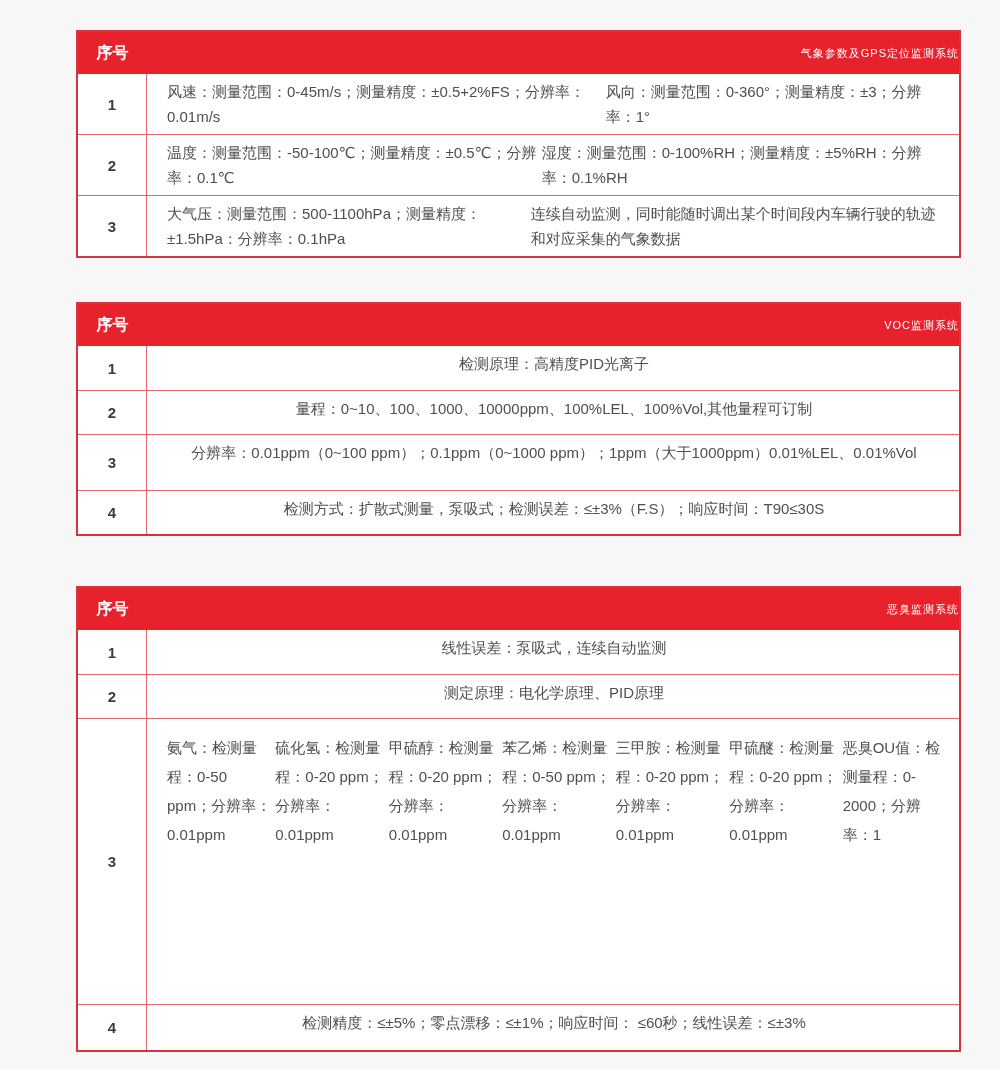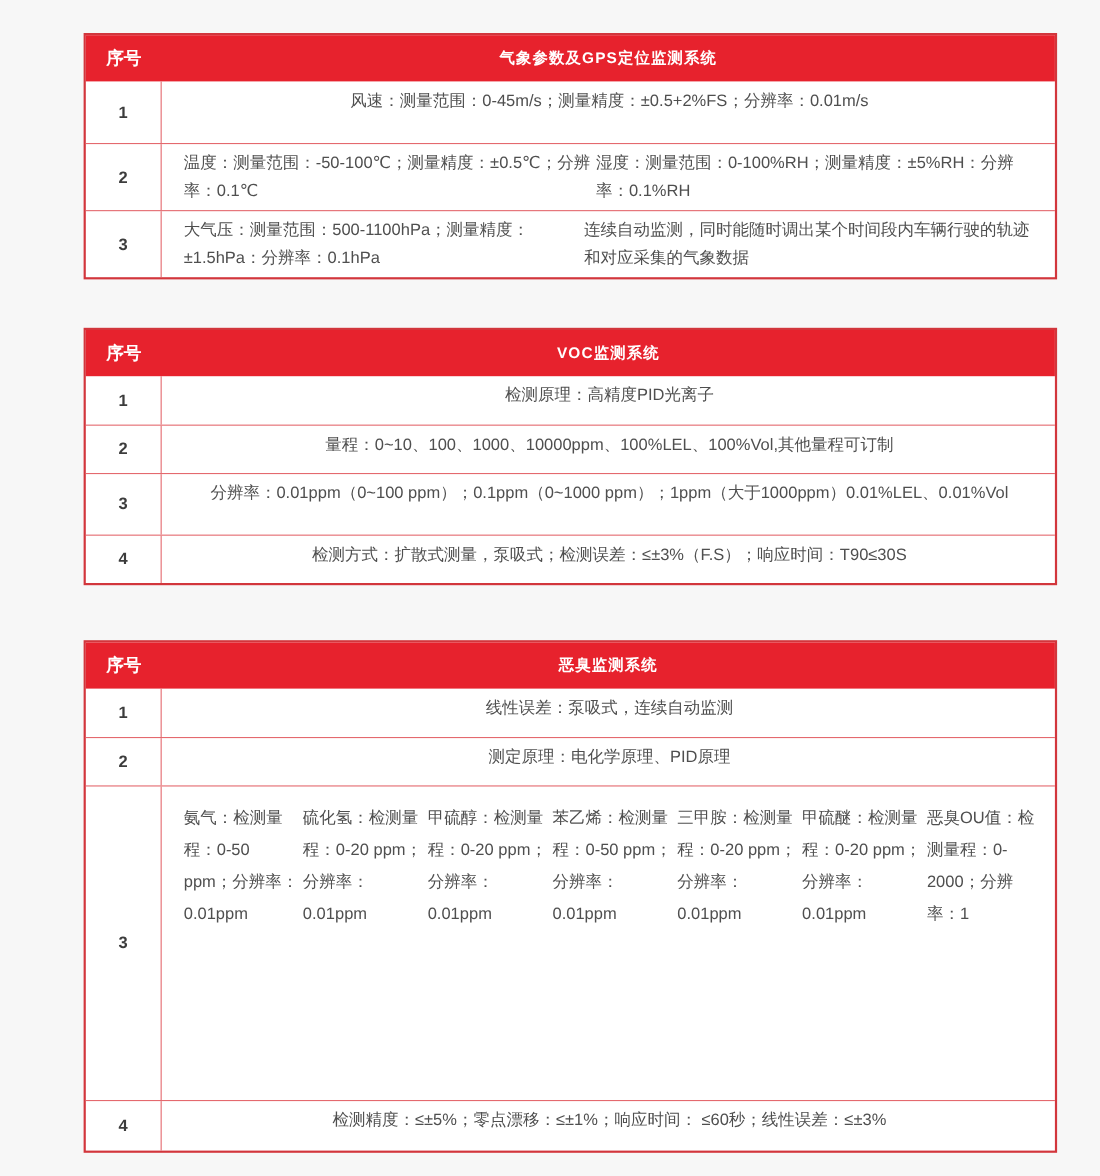--- a/index.html
+++ b/index.html
@@ -27,23 +27,23 @@
     height: 42px;
   }
   .th-no {
     width: 69px;
     text-align: center;
     font-weight: bold;
     font-size: 16px;
   }
   .th-title {
     flex: 1;
-    text-align: center;
-    font-weight: bold;
-    font-size: 14px;
+    text-align: right;
+    font-weight: normal;
+    font-size: 11px;
     letter-spacing: 1px;
   }
   .trow { display: flex; }
   .trow + .trow { border-top: 1px solid #e4696e; }
   .td-no {
     width: 69px;
     flex: 0 0 69px;
     display: flex;
     align-items: center;
     justify-content: center;
@@ -76,20 +76,21 @@
 
   <section class="spec-table gap-after-1">
     <header class="thead">
       <div class="th-no">序号</div>
       <div class="th-title">气象参数及GPS定位监测系统</div>
     </header>
     <div class="trow h56">
       <div class="td-no">1</div>
       <div class="td-content">
         <div class="line">风速：测量范围：0-45m/s；测量精度：±0.5+2%FS；分辨率：0.01m/s</div>
+        <div class="line">风向：测量范围：0-360°；测量精度：±3；分辨率：1°</div>
       </div>
     </div>
     <div class="trow h56">
       <div class="td-no">2</div>
       <div class="td-content">
         <div class="line">温度：测量范围：-50-100℃；测量精度：±0.5℃；分辨率：0.1℃</div>
         <div class="line">湿度：测量范围：0-100%RH；测量精度：±5%RH：分辨率：0.1%RH</div>
       </div>
     </div>
     <div class="trow h56">

